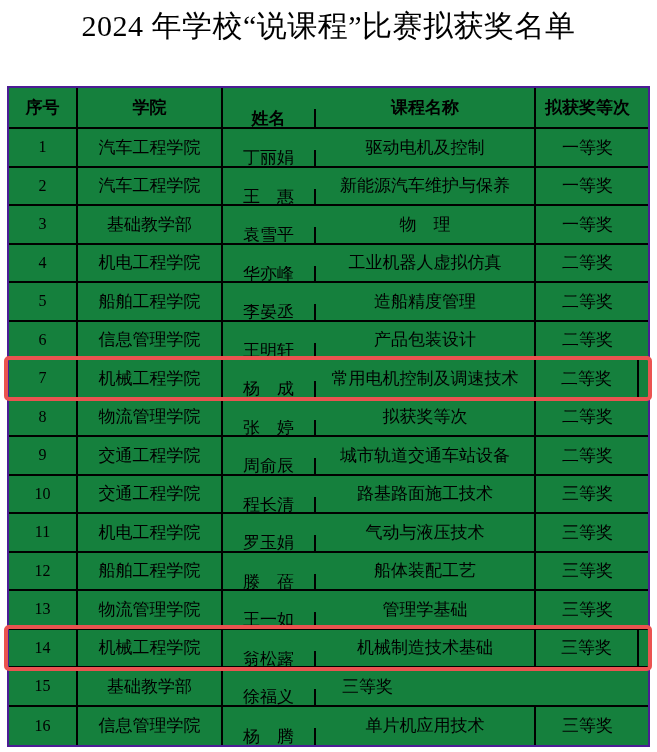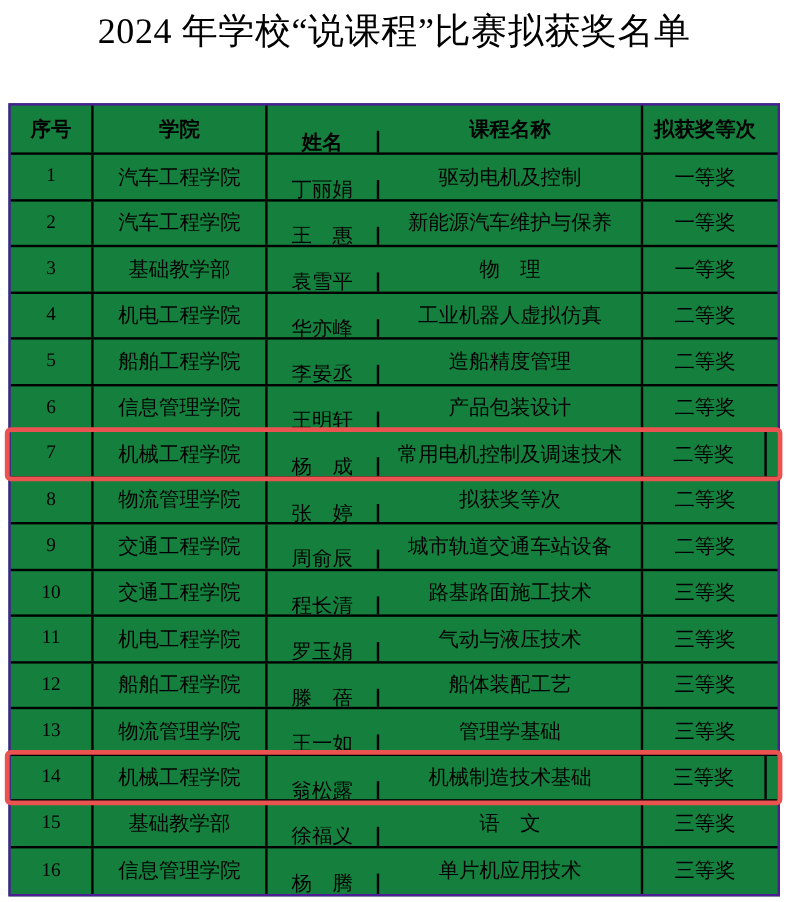--- a/index.html
+++ b/index.html
@@ -174,21 +174,20 @@
     <div class="cell c1">机械工程学院</div>
     <div class="cell c2">翁松露</div>
     <div class="cell c3">机械制造技术基础</div>
     <div class="cell c4">三等奖</div>
   <div class="highlight-box"></div>
     </div>
     <div class="row">
     <div class="cell c0">15</div>
     <div class="cell c1">基础教学部</div>
     <div class="cell c2">徐福义</div>
-    <div class="cell c3">语　文</div>
     <div class="cell c4">三等奖</div>
   </div>
     <div class="row">
     <div class="cell c0">16</div>
     <div class="cell c1">信息管理学院</div>
     <div class="cell c2">杨　腾</div>
     <div class="cell c3">单片机应用技术</div>
     <div class="cell c4">三等奖</div>
   </div>
   </div>

